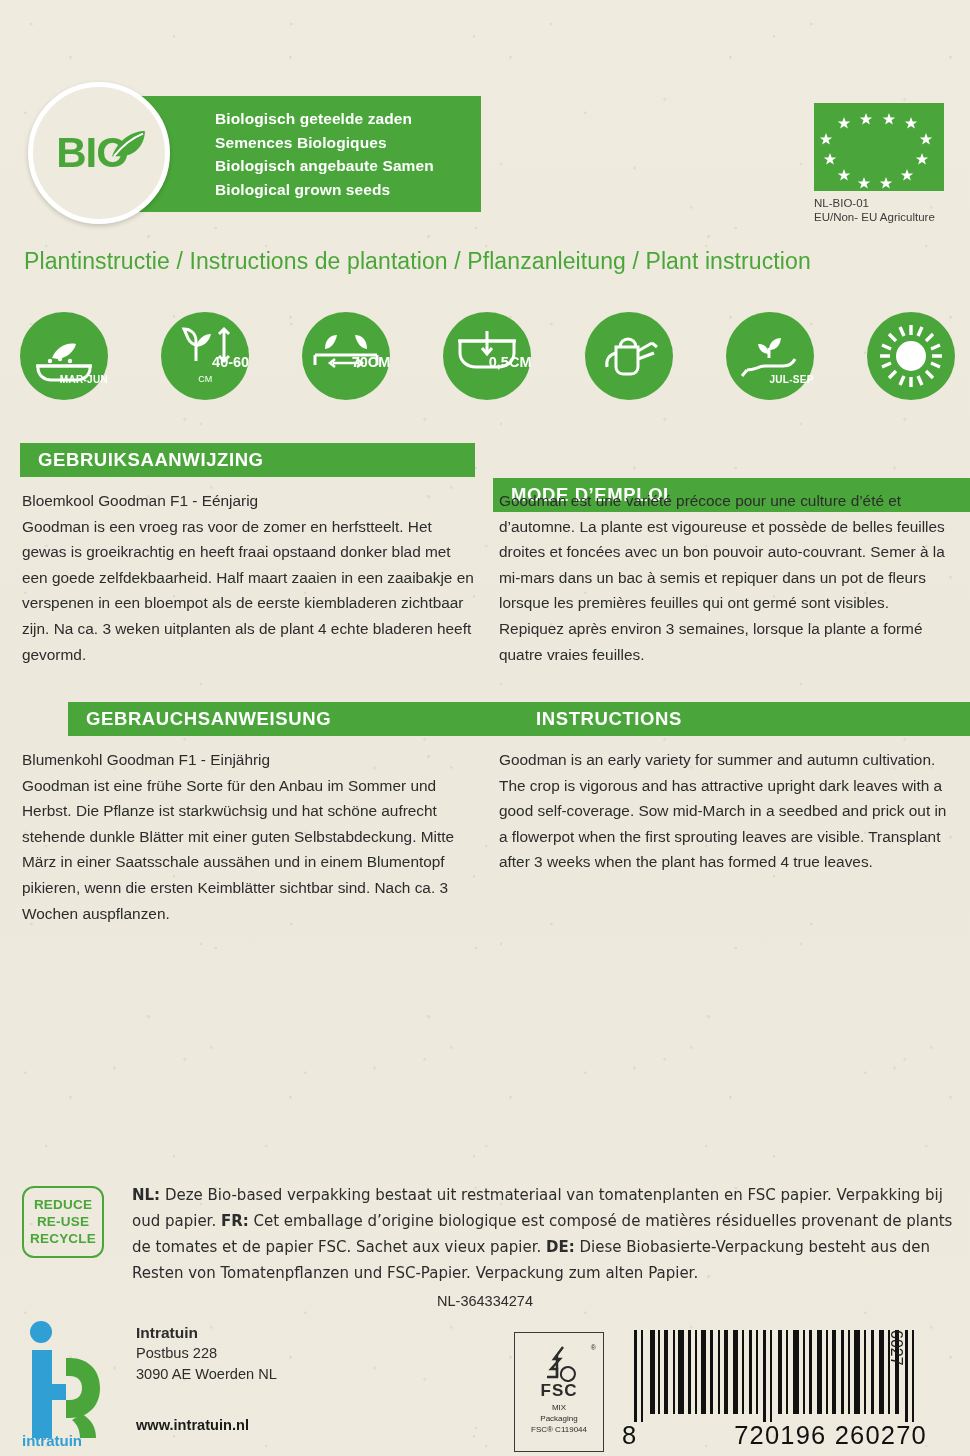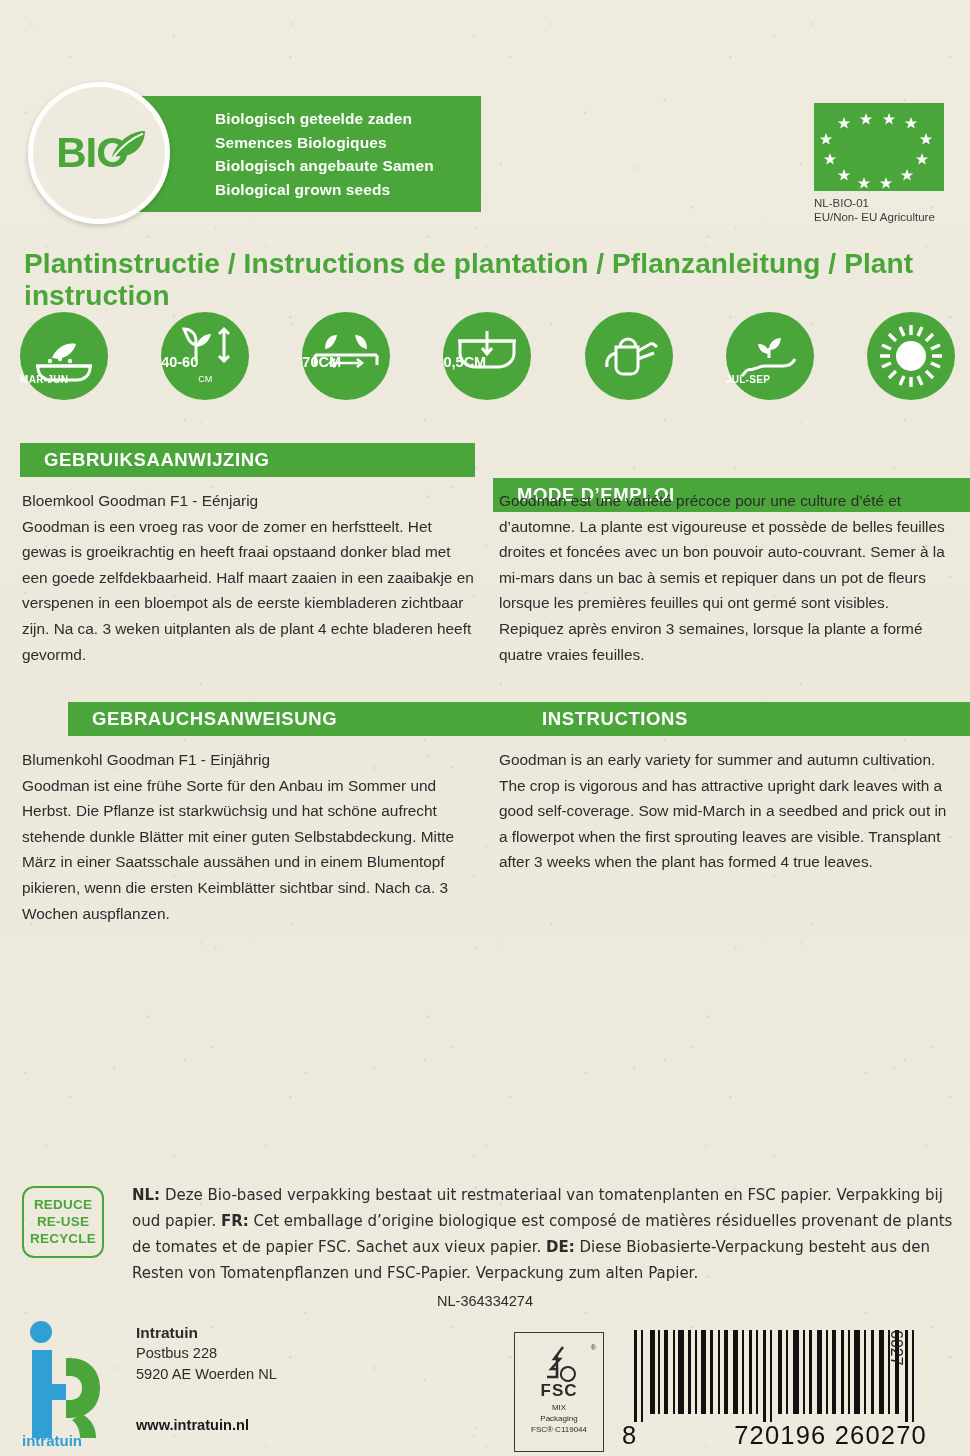--- a/index.html
+++ b/index.html
@@ -73,54 +73,54 @@
   }
   .eu-caption {
     position: absolute; left: 814px; top: 196px;
     font-size: 11.5px; line-height: 14px; color: #3b3b3b;
   }
 
   
   .plant-title {
     position: absolute; left: 24px; top: 248px;
     width: 930px;
-    font-size: 28px; font-weight: bold; color: #4aa639;
+    font-size: 23px; font-weight: normal; color: #4aa639;
     letter-spacing: 0.1px;
   }
 
   
   .icon-row {
     position: absolute; left: 20px; top: 312px;
     width: 935px; height: 90px;
     display: flex; justify-content: space-between;
   }
   .icon-badge {
     width: 88px; height: 88px; border-radius: 50%;
     background: #4aa63a; color: #fff;
     position: relative;
     display: flex; align-items: center; justify-content: center;
   }
   .icon-badge svg { display: block; }
   .icon-label {
     position: absolute; left: 0; right: 0;
-    bottom: 15px; text-align: left;
+    bottom: 15px; text-align: right;
     font-size: 10px; font-weight: bold; color: #ffffff;
     letter-spacing: 0.3px;
   }
   .icon-label.big { font-size: 14.5px; bottom: 30px; letter-spacing: 0; }
   .icon-sub { position: absolute; left:0; right:0; bottom: 16px; text-align:center; font-size: 9px; color:#fff; }
 
   
   .hdr-bar {
     position: absolute;
     height: 34px; background: #4aa63a;
     color: #fff; font-size: 18.5px; font-weight: bold;
     letter-spacing: 0.6px;
     display: flex; align-items: center;
-    padding-left: 24px;
+    padding-left: 18px;
   }
   .body-text {
     position: absolute;
     font-size: 15.4px;
     line-height: 25.6px;
     color: #2c2c2c;
   }
   .body-text .lead { display: block; }
 
   #hdr-nl { left: 20px;  top: 443px; width: 455px; }
@@ -357,21 +357,21 @@
     <circle cx="17" cy="14" r="11" fill="#2f9fd4"></circle>
     <path d="M8 32 h20 v34 h14 v16 h-14 v38 h-20 z" fill="#2f9fd4"></path>
     <path d="M46 40 c18 0 30 12 30 30 c0 18 -12 30 -30 30 h-4 v-18 h4 c8 0 12 -5 12 -12 c0 -7 -4 -12 -12 -12 h-4 v-18 z" fill="#4aa63a"></path>
     <path d="M58 96 c10 6 14 14 14 24 h-16 c0 -8 -3 -14 -8 -18 z" fill="#4aa63a"></path>
   </svg>
   <div class="it-logo-word">intratuin</div>
 
   <div class="address">
     <div class="name">Intratuin</div>
     <div>Postbus 228</div>
-    <div>5920 AE Woerden NL</div>
+    <div>3090 AE Woerden NL</div>
     <div class="web">www.intratuin.nl</div>
     <div class="web">www.intratuin.be</div>
     <div class="web">www.intratuin.de</div>
   </div>
 
   <div class="fsc-box">
     <svg class="fsc-tree" viewBox="0 0 38 40">
       <path d="M6 34 h10 v-8 h-6 l9 -10 h-6 l9 -12" fill="none" stroke="#2b2b2b" stroke-width="2.4"></path>
       <path d="M16 34 v-22" stroke="#2b2b2b" stroke-width="2.4"></path>
       <path d="M22 36 a7 7 0 1 0 -0.1 -0.1" fill="none" stroke="#2b2b2b" stroke-width="2"></path>

